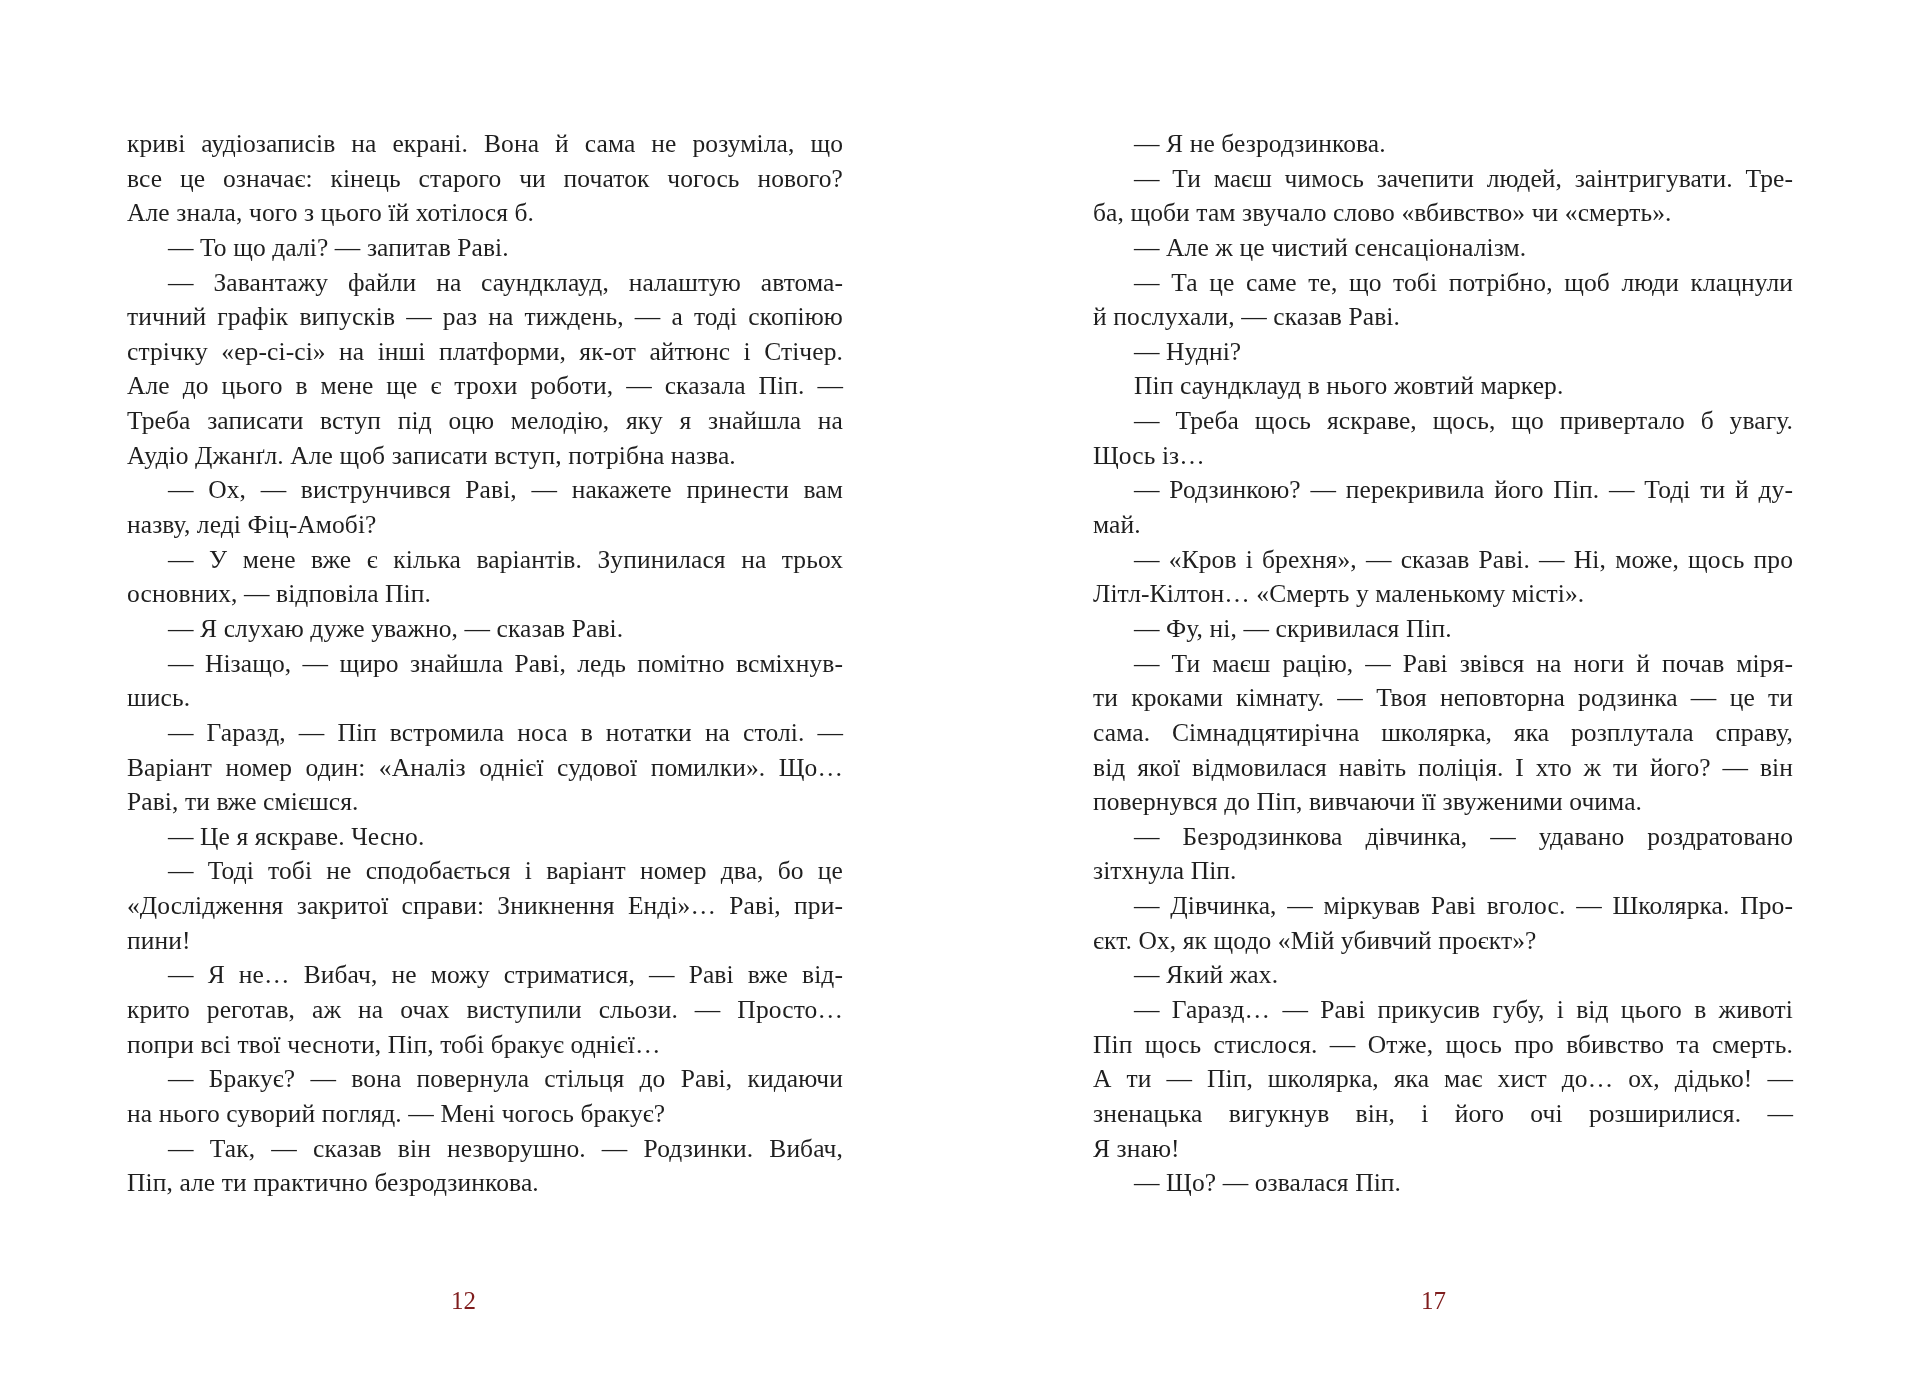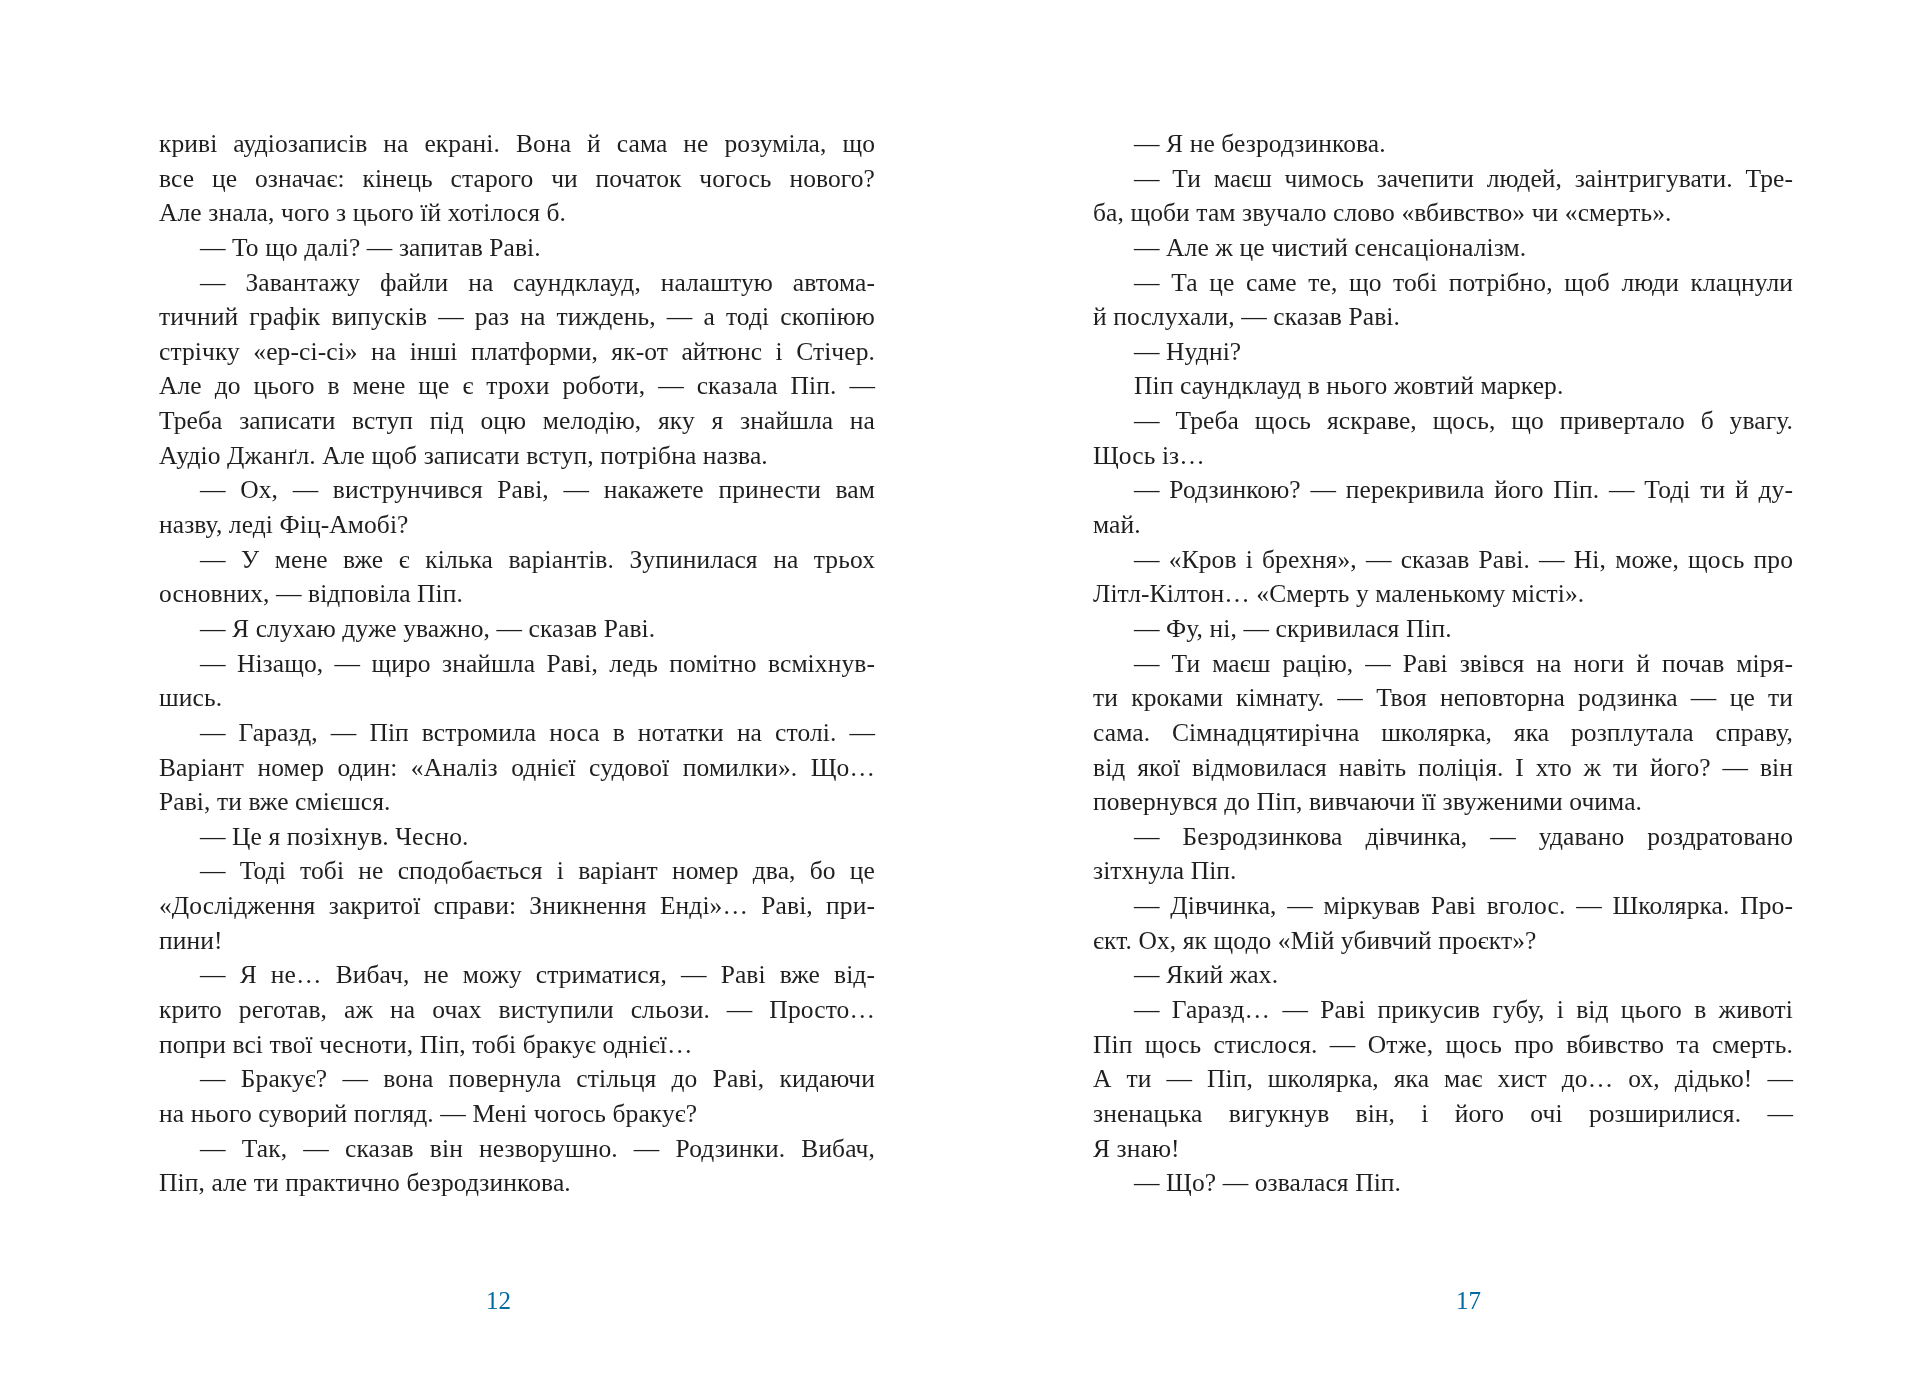--- a/index.html
+++ b/index.html
@@ -13,21 +13,21 @@
       position: relative;
       overflow: hidden;
       font-family: "Liberation Serif", "DejaVu Serif", serif;
       color: #1f1f1f;
     }
     .page {
       position: absolute;
       top: 127px;
       width: 716px;
     }
-    .page.left { left: 127px; margin-left: 32px; }
+    .page.left { left: 127px; }
     .page.right { left: 1093px; width: 700px; }
     .line {
       height: 34.65px;
       line-height: 34.65px;
       font-size: 25.5px;
       white-space: nowrap;
       text-align: justify;
       text-align-last: justify;
       letter-spacing: 0.1px;
     }
@@ -36,22 +36,22 @@
     }
     .line.indent {
       padding-left: 41px;
     }
     .page-number {
       position: absolute;
       top: 1286px;
       font-size: 25px;
       line-height: 30px;
       width: 60px;
-      text-align: right;
-      color: #0369a1;
+      text-align: left;
+      color: #7f1d1d;
     }
     .page-number.left { left: 451px; }
     .page-number.right { left: 1421px; }
   </style>
 </head>
 <body>
 
 <div class="page left" id="left-page">
     <div class="line">криві аудіозаписів на екрані. Вона й сама не розуміла, що</div>
     <div class="line">все це означає: кінець старого чи початок чогось нового?</div>
@@ -66,21 +66,21 @@
     <div class="line indent">— Ох, — виструнчився Раві, — накажете принести вам</div>
     <div class="line last">назву, леді Фіц-Амобі?</div>
     <div class="line indent">— У мене вже є кілька варіантів. Зупинилася на трьох</div>
     <div class="line last">основних, — відповіла Піп.</div>
     <div class="line indent last">— Я слухаю дуже уважно, — сказав Раві.</div>
     <div class="line indent">— Нізащо, — щиро знайшла Раві, ледь помітно всміхнув-</div>
     <div class="line last">шись.</div>
     <div class="line indent">— Гаразд, — Піп встромила носа в нотатки на столі. —</div>
     <div class="line">Варіант номер один: «Аналіз однієї судової помилки». Що…</div>
     <div class="line last">Раві, ти вже смієшся.</div>
-    <div class="line indent last">— Це я позіхнув. Чесно.</div>
+    <div class="line indent last">— Це я яскраве. Чесно.</div>
     <div class="line indent">— Тоді тобі не сподобається і варіант номер два, бо це</div>
     <div class="line">«Дослідження закритої справи: Зникнення Енді»… Раві, при-</div>
     <div class="line last">пини!</div>
     <div class="line indent">— Я не… Вибач, не можу стриматися, — Раві вже від-</div>
     <div class="line">крито реготав, аж на очах виступили сльози. — Просто…</div>
     <div class="line last">попри всі твої чесноти, Піп, тобі бракує однієї…</div>
     <div class="line indent">— Бракує? — вона повернула стільця до Раві, кидаючи</div>
     <div class="line last">на нього суворий погляд. — Мені чогось бракує?</div>
     <div class="line indent">— Так, — сказав він незворушно. — Родзинки. Вибач,</div>
     <div class="line last">Піп, але ти практично безродзинкова.</div>

